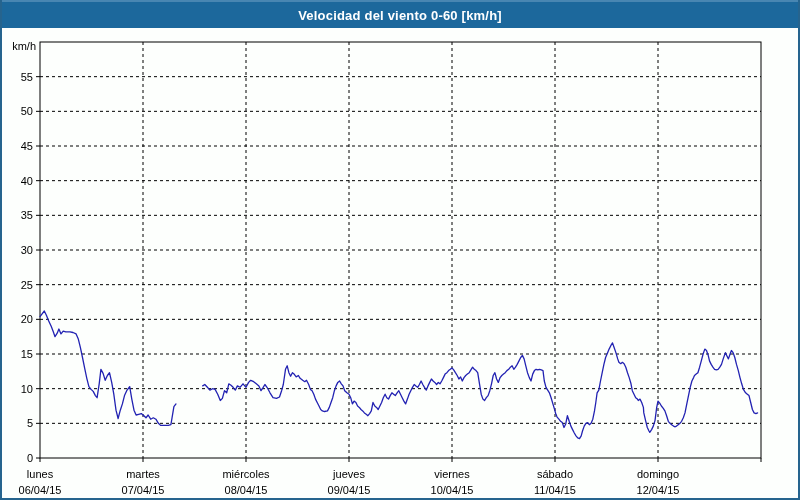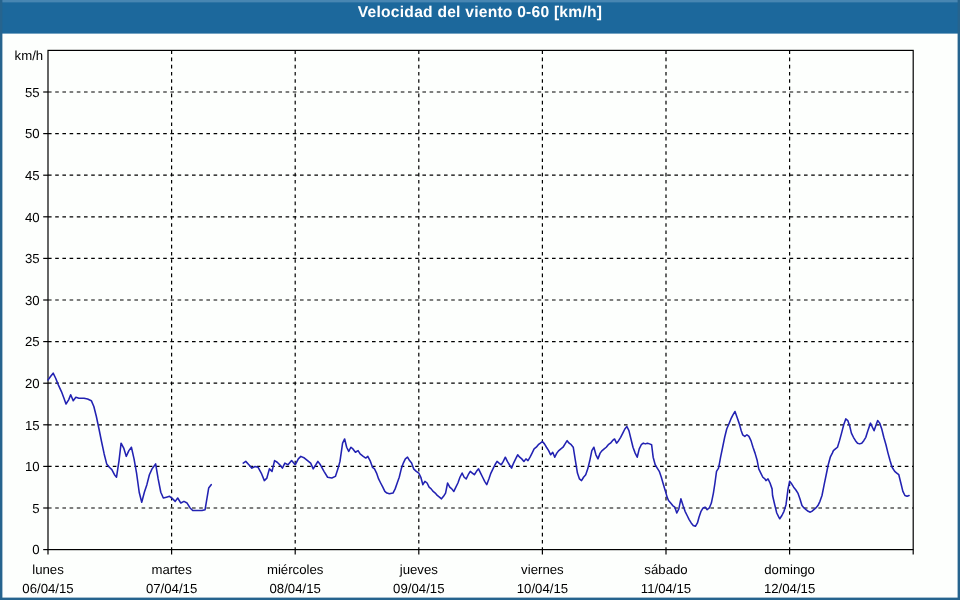--- a/index.html
+++ b/index.html
@@ -15,21 +15,21 @@
     border-left:2px solid #26648e;
     border-right:2px solid #26648e;
     border-bottom:2px solid #26648e;
     pointer-events:none;
   }
   #title-bar{
     position:absolute; left:0; top:0; width:800px; height:28px;
     background:#1c689c;
     border-top:2px solid #4886b2;
     box-sizing:border-box;
-    display:flex; justify-content:center;
+    display:flex; align-items:center; justify-content:center;
   }
   #title-bar .title-text{
     color:#ffffff; font-size:13px; font-weight:bold;
     letter-spacing:0.2px;
   }
   #chart-svg{ position:absolute; left:0; top:0; }
   text{ font-family:"Liberation Sans", sans-serif; }
 </style>
 </head>
 <body>

